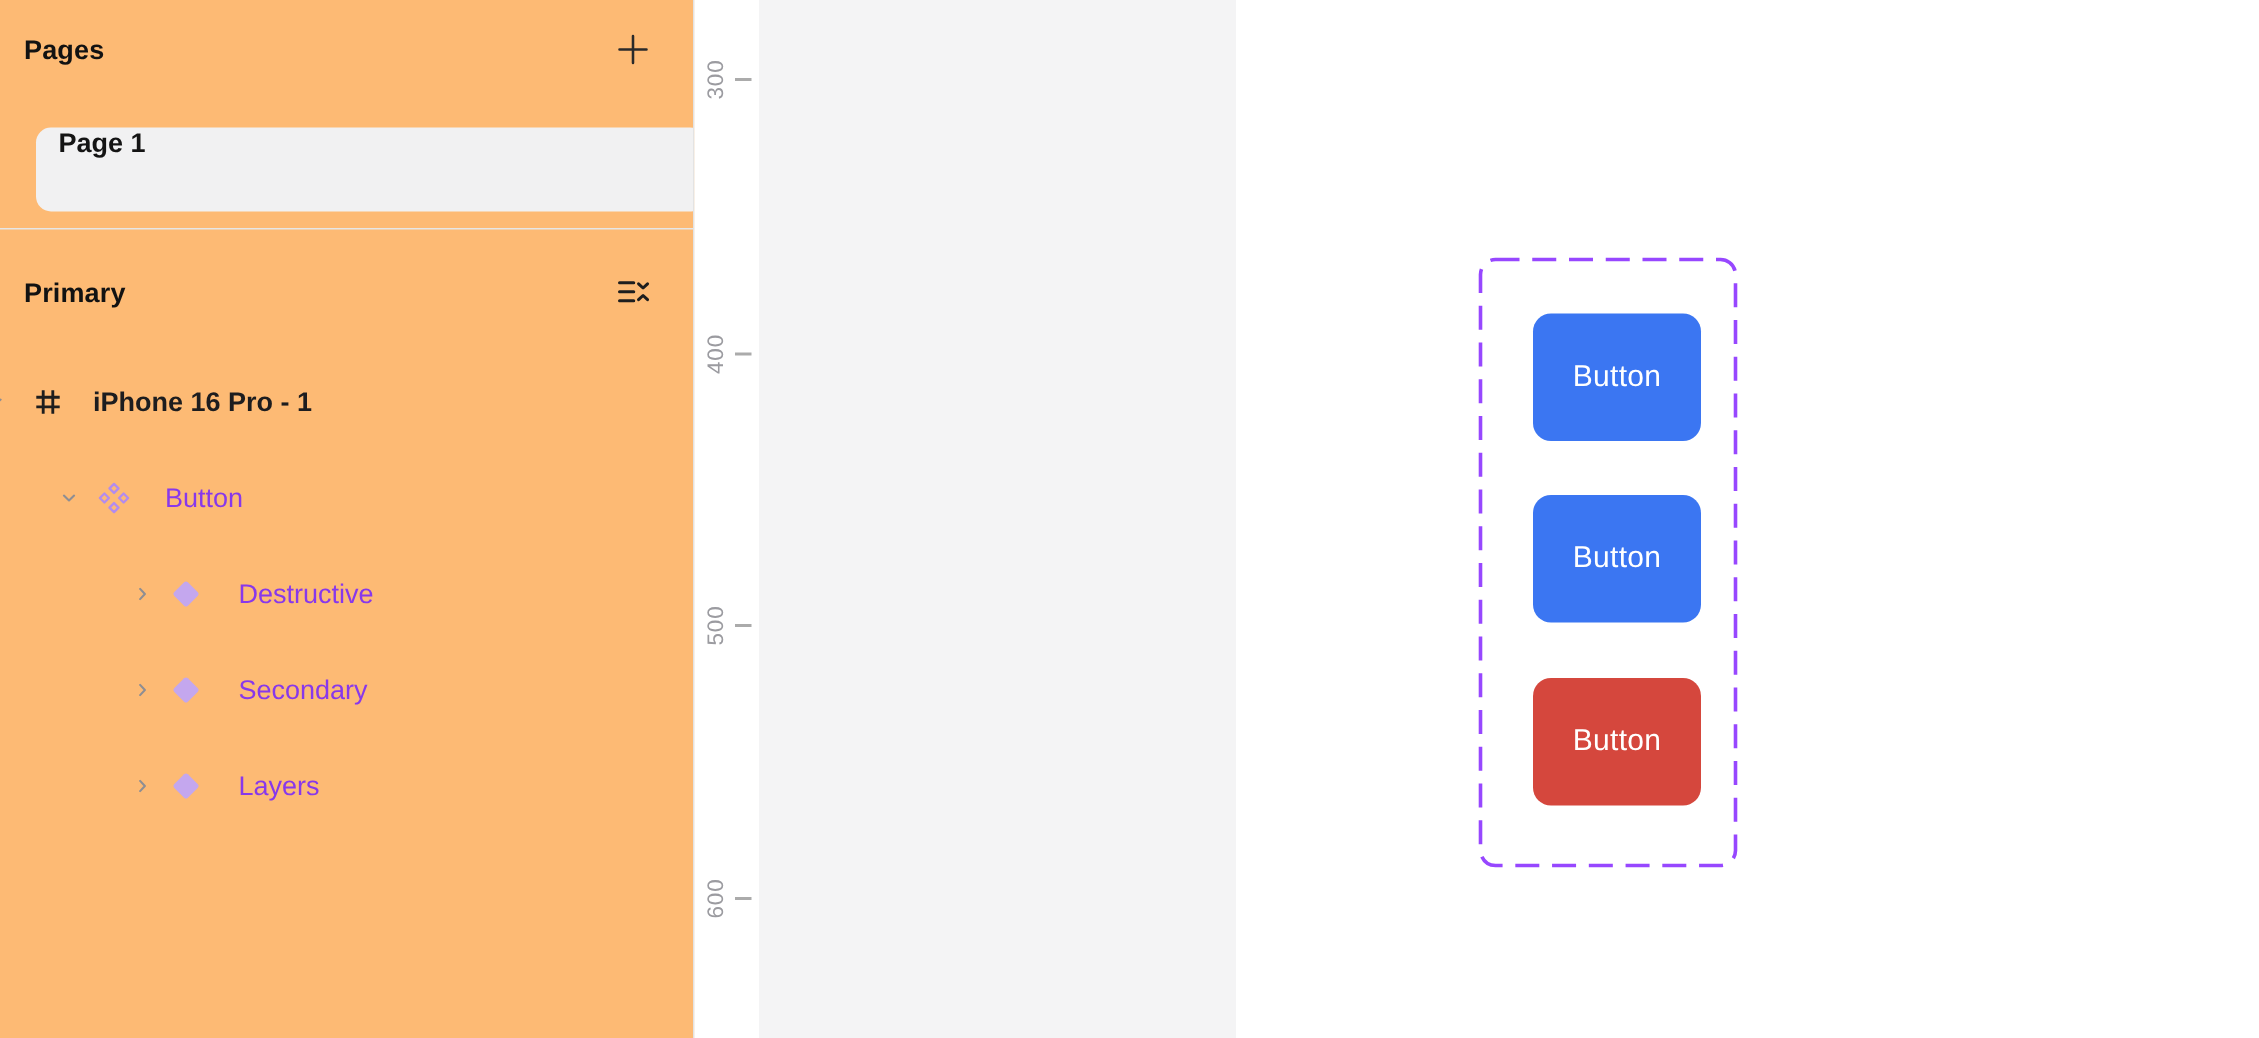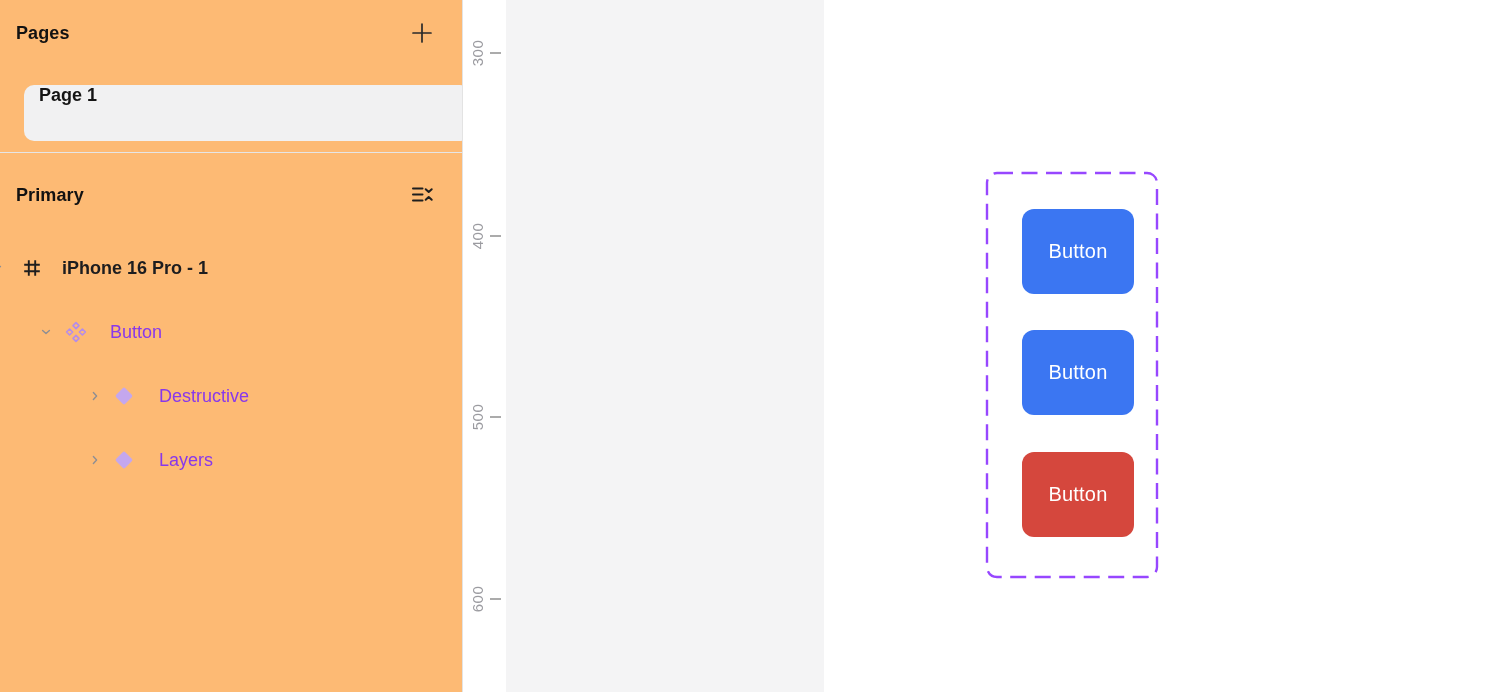--- a/index.html
+++ b/index.html
@@ -182,20 +182,33 @@
         </svg>
       </span>
       <span class="layer-icon">
         <svg width="22" height="22" viewBox="0 0 22 22">
           <rect x="4.6" y="4.6" width="12.8" height="12.8" rx="1.8" transform="rotate(45 11 11)" fill="#c4a7ee"></rect>
         </svg>
       </span>
       <span class="layer-label">Destructive</span>
     </div>
 
+    <div class="tree-row row-variant">
+      <span class="chev">
+        <svg width="12" height="12" viewBox="0 0 12 12" fill="none">
+          <path d="M4.4 2.6l3.2 3.4-3.2 3.4" stroke="#8e8e93" stroke-width="1.4" stroke-linecap="round" stroke-linejoin="round"></path>
+        </svg>
+      </span>
+      <span class="layer-icon">
+        <svg width="22" height="22" viewBox="0 0 22 22">
+          <rect x="4.6" y="4.6" width="12.8" height="12.8" rx="1.8" transform="rotate(45 11 11)" fill="#c4a7ee"></rect>
+        </svg>
+      </span>
+      <span class="layer-label">Secondary</span>
+    </div>
 
     <div class="tree-row row-variant">
       <span class="chev">
         <svg width="12" height="12" viewBox="0 0 12 12" fill="none">
           <path d="M4.4 2.6l3.2 3.4-3.2 3.4" stroke="#8e8e93" stroke-width="1.4" stroke-linecap="round" stroke-linejoin="round"></path>
         </svg>
       </span>
       <span class="layer-icon">
         <svg width="22" height="22" viewBox="0 0 22 22">
           <rect x="4.6" y="4.6" width="12.8" height="12.8" rx="1.8" transform="rotate(45 11 11)" fill="#c4a7ee"></rect>

